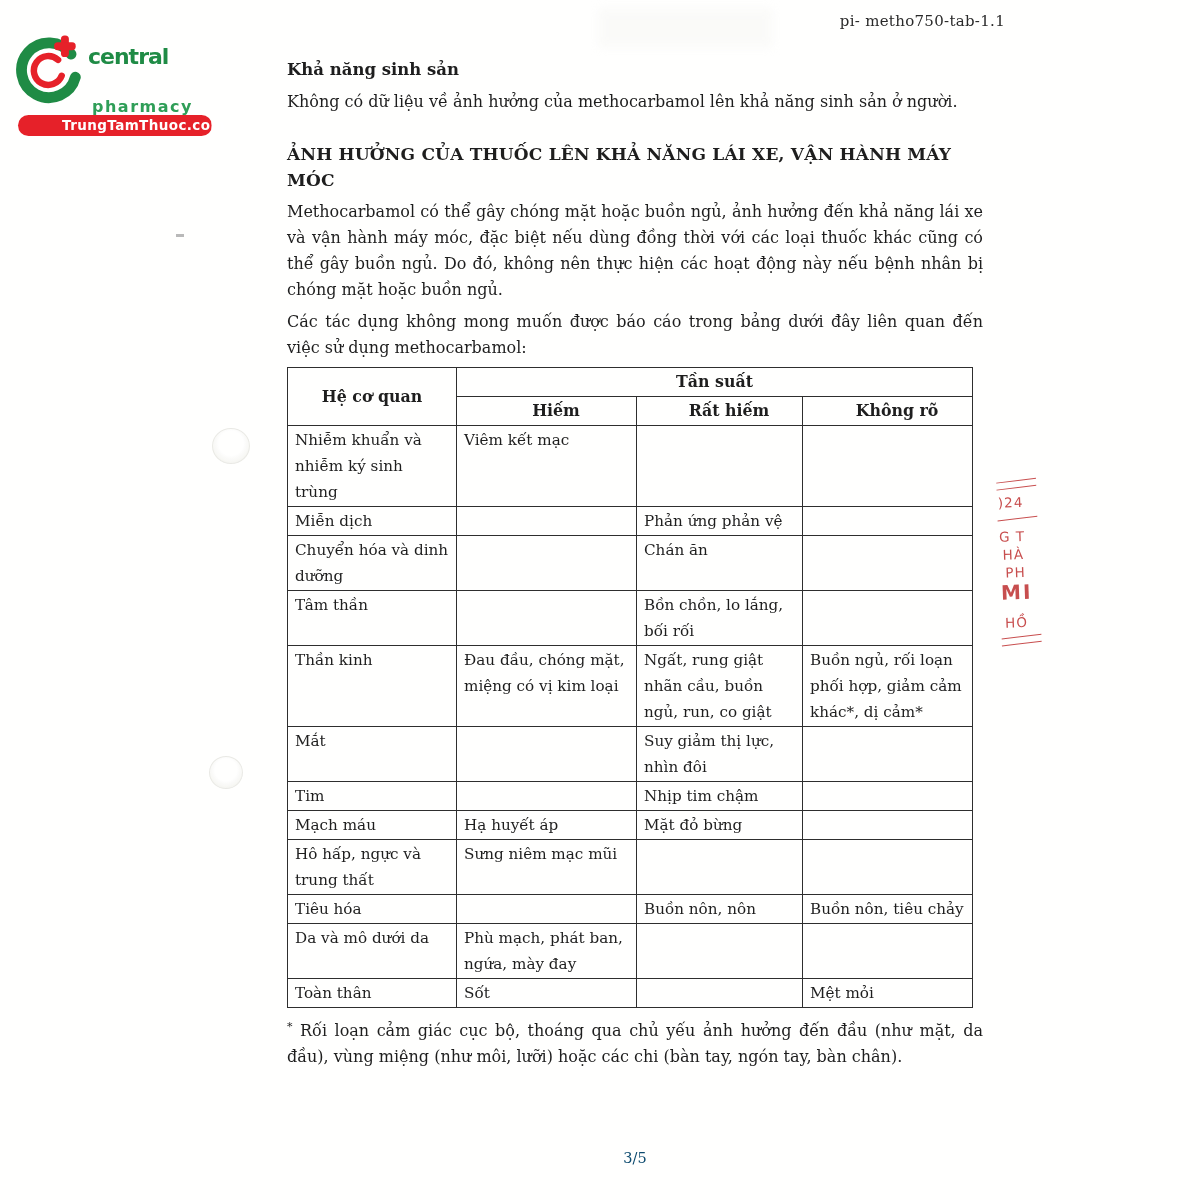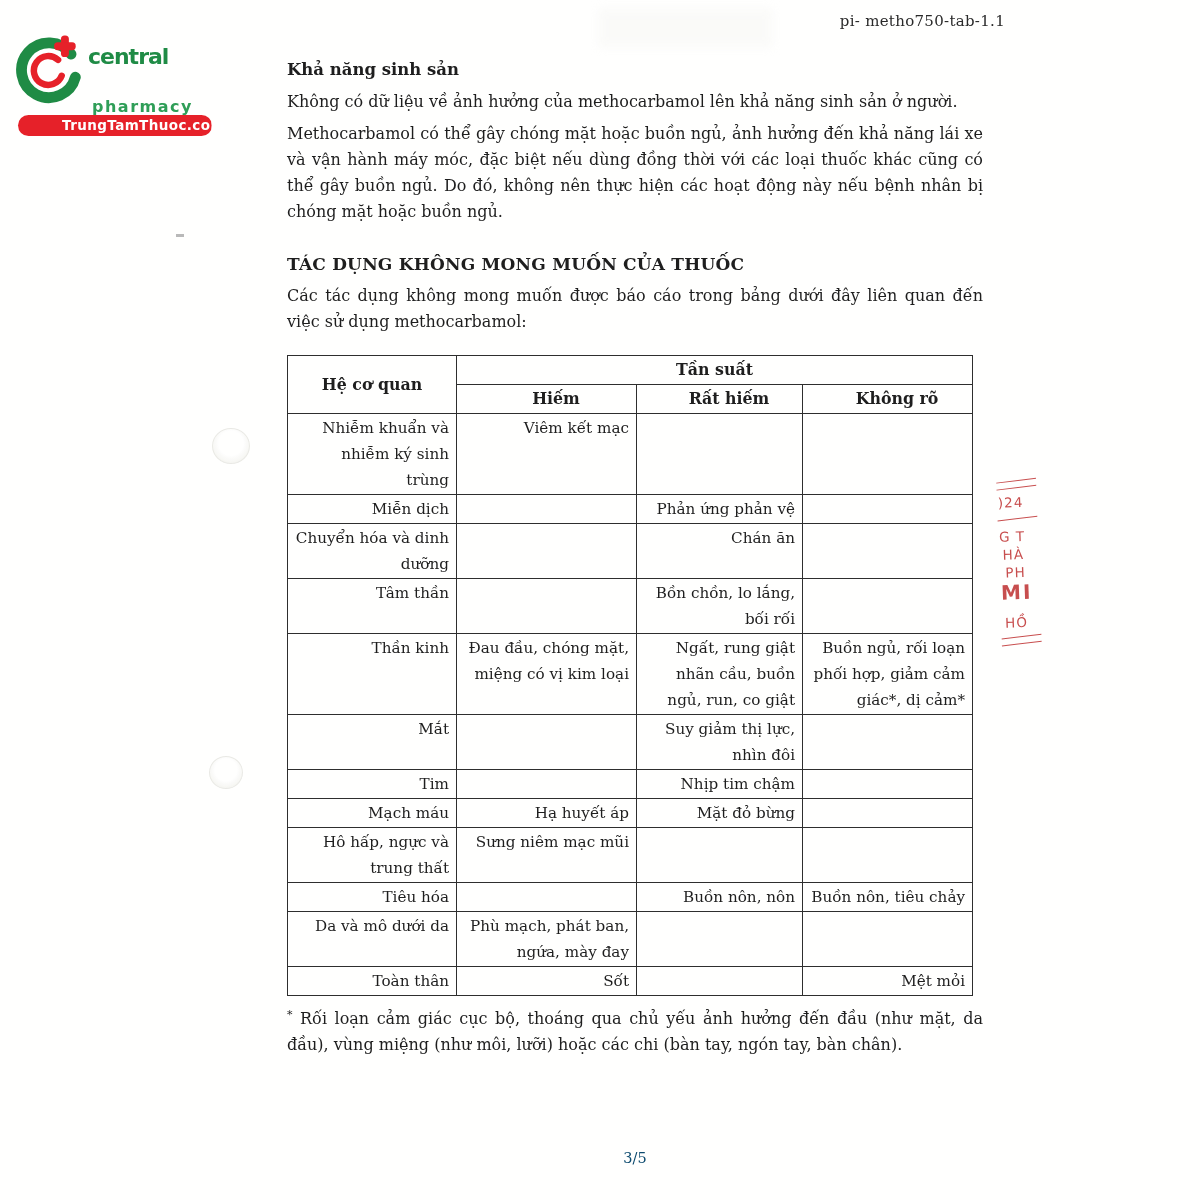--- a/index.html
+++ b/index.html
@@ -42,25 +42,25 @@
     position:absolute; left:287px; top:57px; width:696px;
     font-size:16px; line-height:26px; text-align:justify;
   }
   .h-small  { font-size:16.5px; font-weight:bold; margin:0; text-align:left; }
   .h-caps   { font-size:17px; font-weight:bold; margin:26px 0 0; text-align:left; letter-spacing:.2px; }
   .para     { margin:6px 0 0; }
 
   
   table.adr {
     border-collapse:collapse; table-layout:fixed; width:685px;
-    margin-top:20px; font-size:15.2px;
+    margin-top:6px; font-size:15.2px;
   }
   table.adr th, table.adr td {
     border:1.4px solid #2e2e2e; padding:1px 7px; vertical-align:top;
-    line-height:26px; text-align:right; overflow:hidden;
+    line-height:26px; text-align:left; overflow:hidden;
   }
   table.adr th { text-align:center; vertical-align:middle; font-size:15.8px; padding:1px 4px; }
   th.group-hd { height:27px; }
   tr.sub-hd th { height:29px;padding-left:23px; }
   col.c1 { width:169px; } col.c2 { width:180px; }
   col.c3 { width:166px; } col.c4 { width:170px; }
 
   .footnote { margin:6px 0 0; }
   .footnote sup { font-size:11px; }
 
@@ -118,23 +118,23 @@
 
   <div class="margin-dash"></div>
   <div class="hole h1"></div>
   <div class="hole h2"></div>
 
   <div class="content">
 
     <h3 class="h-small">Khả năng sinh sản</h3>
     <p class="para">Không có dữ liệu về ảnh hưởng của methocarbamol lên khả năng sinh sản ở người.</p>
 
+    <h3 class="h-caps">ẢNH HƯỞNG CỦA THUỐC LÊN KHẢ NĂNG LÁI XE, VẬN HÀNH MÁY MÓC</h3>
     <p class="para">Methocarbamol có thể gây chóng mặt hoặc buồn ngủ, ảnh hưởng đến khả năng lái xe và vận hành máy móc, đặc biệt nếu dùng đồng thời với các loại thuốc khác cũng có thể gây buồn ngủ. Do đó, không nên thực hiện các hoạt động này nếu bệnh nhân bị chóng mặt hoặc buồn ngủ.</p>
 
-    <h3 class="h-caps">TÁC DỤNG KHÔNG MONG MUỐN CỦA THUỐC</h3>
     <p class="para">Các tác dụng không mong muốn được báo cáo trong bảng dưới đây liên quan đến việc sử dụng methocarbamol:</p>
 
     <table class="adr">
       <colgroup>
           <col class="c1">
           <col class="c2">
           <col class="c3">
           <col class="c4">
         </colgroup>
       <tbody>
@@ -168,21 +168,21 @@
       <tr>
         <td>Tâm thần</td>
         <td></td>
         <td>Bồn chồn, lo lắng, bối rối</td>
         <td></td>
       </tr>
       <tr>
         <td>Thần kinh</td>
         <td>Đau đầu, chóng mặt, miệng có vị kim loại</td>
         <td>Ngất, rung giật nhãn cầu, buồn ngủ, run, co giật</td>
-        <td>Buồn ngủ, rối loạn phối hợp, giảm cảm giác*, dị cảm*</td>
+        <td>Buồn ngủ, rối loạn phối hợp, giảm cảm khác*, dị cảm*</td>
       </tr>
       <tr>
         <td>Mắt</td>
         <td></td>
         <td>Suy giảm thị lực, nhìn đôi</td>
         <td></td>
       </tr>
       <tr>
         <td>Tim</td>
         <td></td>

